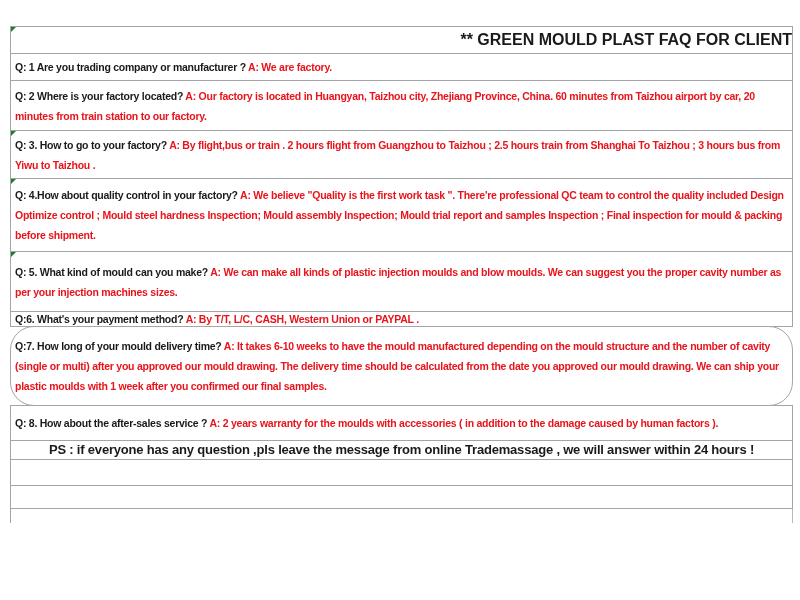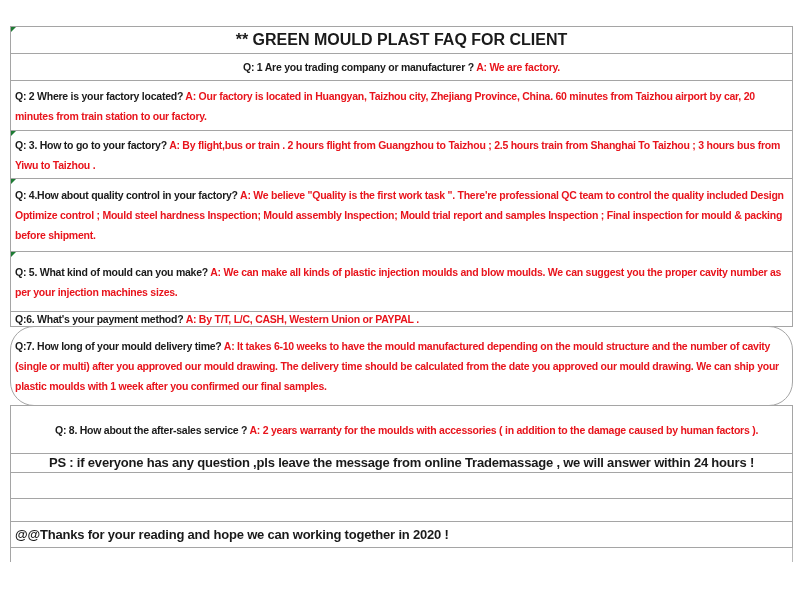--- a/index.html
+++ b/index.html
@@ -16,40 +16,40 @@
   }
   .row:first-child{margin-top:0;}
   .txt{
     margin:0;padding:0 4px;font-size:10.5px;font-weight:700;
     letter-spacing:-0.25px;line-height:20px;color:#1a1a1a;
   }
   .q{color:#1a1a1a;}
   .a{color:#e8141c;}
   .a .u{}
   .title-text{
-    margin:12px;width:100%;text-align:center;font-size:16px;
+    margin:0;width:100%;text-align:right;font-size:16px;
     font-weight:700;color:#1a1a1a;letter-spacing:0;
   }
   .note-text{
     margin:0;padding:0 4px;font-size:13px;font-weight:700;
     color:#1a1a1a;letter-spacing:-0.2px;line-height:18px;
   }
   .marker{
     position:absolute;top:0;left:0;width:0;height:0;
     border-top:5px solid #1e7b34;border-right:5px solid transparent;
   }
   .r-title{height:28px;}
-  .r-q1{height:28px;justify-content:center;}
+  .r-q1{height:28px;}
   .r-q2{height:51px;}
   .r-q3{height:49px;}
   .r-q4{height:74px;}
   .r-q5{height:61px;}
   .r-q6{height:16px;}
   .r-q7{height:80px;border-radius:24px;}
-  .r-q8{height:49px;padding-left:40px;}
+  .r-q8{height:36px;}
   .r-ps{height:20px;justify-content:center;}
   .r-e1{height:27px;}
   .r-e2{height:24px;}
   .r-thanks{height:27px;}
   .stub{
     box-sizing:border-box;width:100%;height:15px;margin-top:-1px;
     border-left:1px solid #a5a5a5;border-right:1px solid #b9b9b9;
     background:#ffffff;
   }
 </style>
@@ -99,19 +99,16 @@
   </div>
 
   <div class="row r-ps">
     <p class="note-text">PS : if everyone has any question ,pls leave the message from online Trademassage , we will answer within  24 hours !</p>
   </div>
 
   <div class="row r-e1"></div>
 
   <div class="row r-e2"></div>
 
-  <div class="row r-thanks">
-    <p class="note-text">@@Thanks for your reading and hope we can working together in 2020 !</p>
-  </div>
 
   <div class="stub"></div>
 
 </div>
 
 </body></html>

